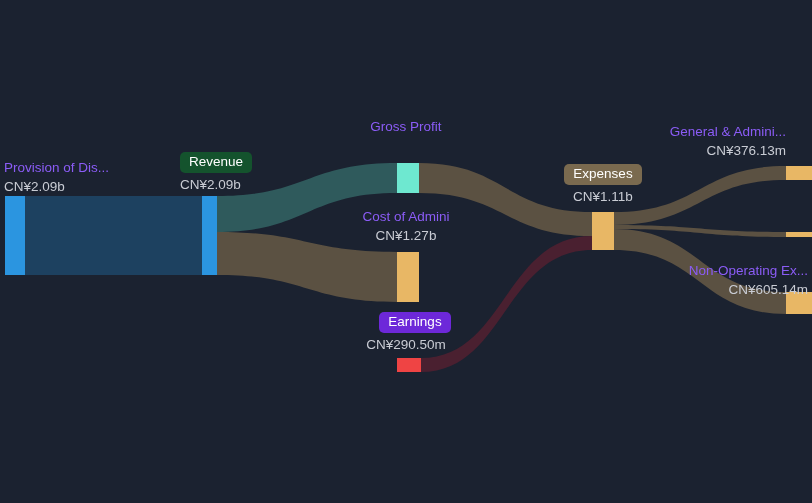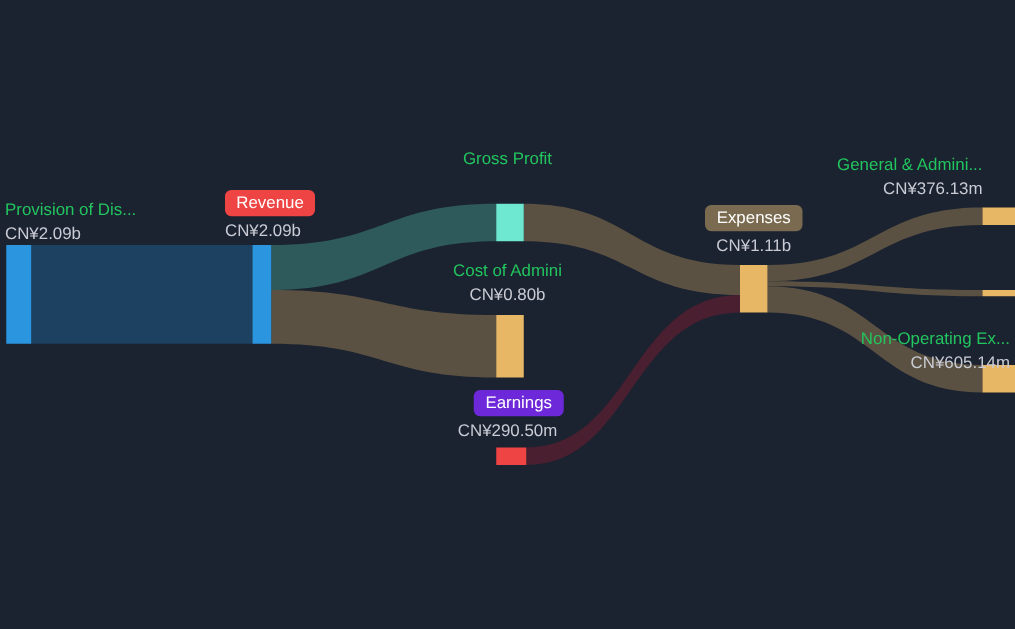--- a/index.html
+++ b/index.html
@@ -25,41 +25,41 @@
   }
   .lbl {
     position: absolute;
     line-height: 1.0;
     white-space: nowrap;
     pointer-events: none;
   }
   .lbl .name {
     display: block;
     font-size: 13.5px;
-    color: #22c55e;
+    color: #8b5cf6;
     margin-bottom: 5px;
   }
   .lbl .val {
     display: block;
     font-size: 13.5px;
     color: #c9ccd4;
   }
   .lbl.align-left { text-align: left; }
   .lbl.align-right { text-align: right; }
   .lbl.align-center { text-align: center; }
 
   .badge {
     display: inline-block;
     border-radius: 5px;
     padding: 3px 9px 4px 9px;
     font-size: 13.5px;
     color: #ffffff;
     margin-bottom: 5px;
   }
-  .badge-revenue { background: #ef4444; }
+  .badge-revenue { background: #14532d; }
   .badge-expenses { background: #7a6a4f; }
   .badge-earnings { background: #6d28d9; margin-left: 18px; }
 </style>
 </head>
 <body>
 
 <div id="stage">
 
   <svg id="sankey-svg" viewBox="0 0 812 503" xmlns="http://www.w3.org/2000/svg">
 
@@ -120,21 +120,21 @@
     <span class="badge badge-revenue">Revenue</span>
     <span class="val">CN¥2.09b</span>
   </div>
 
   <div class="lbl align-center" style="left:306px; top:120px; width:200px;">
     <span class="name">Gross Profit</span>
   </div>
 
   <div class="lbl align-center" style="left:306px; top:210px; width:200px;">
     <span class="name">Cost of Admini</span>
-    <span class="val">CN¥0.80b</span>
+    <span class="val">CN¥1.27b</span>
   </div>
 
   <div class="lbl align-center" style="left:503px; top:164px; width:200px;">
     <span class="badge badge-expenses">Expenses</span>
     <span class="val">CN¥1.11b</span>
   </div>
 
   <div class="lbl align-center" style="left:306px; top:312px; width:200px;">
     <span class="badge badge-earnings">Earnings</span>
     <span class="val">CN¥290.50m</span>

